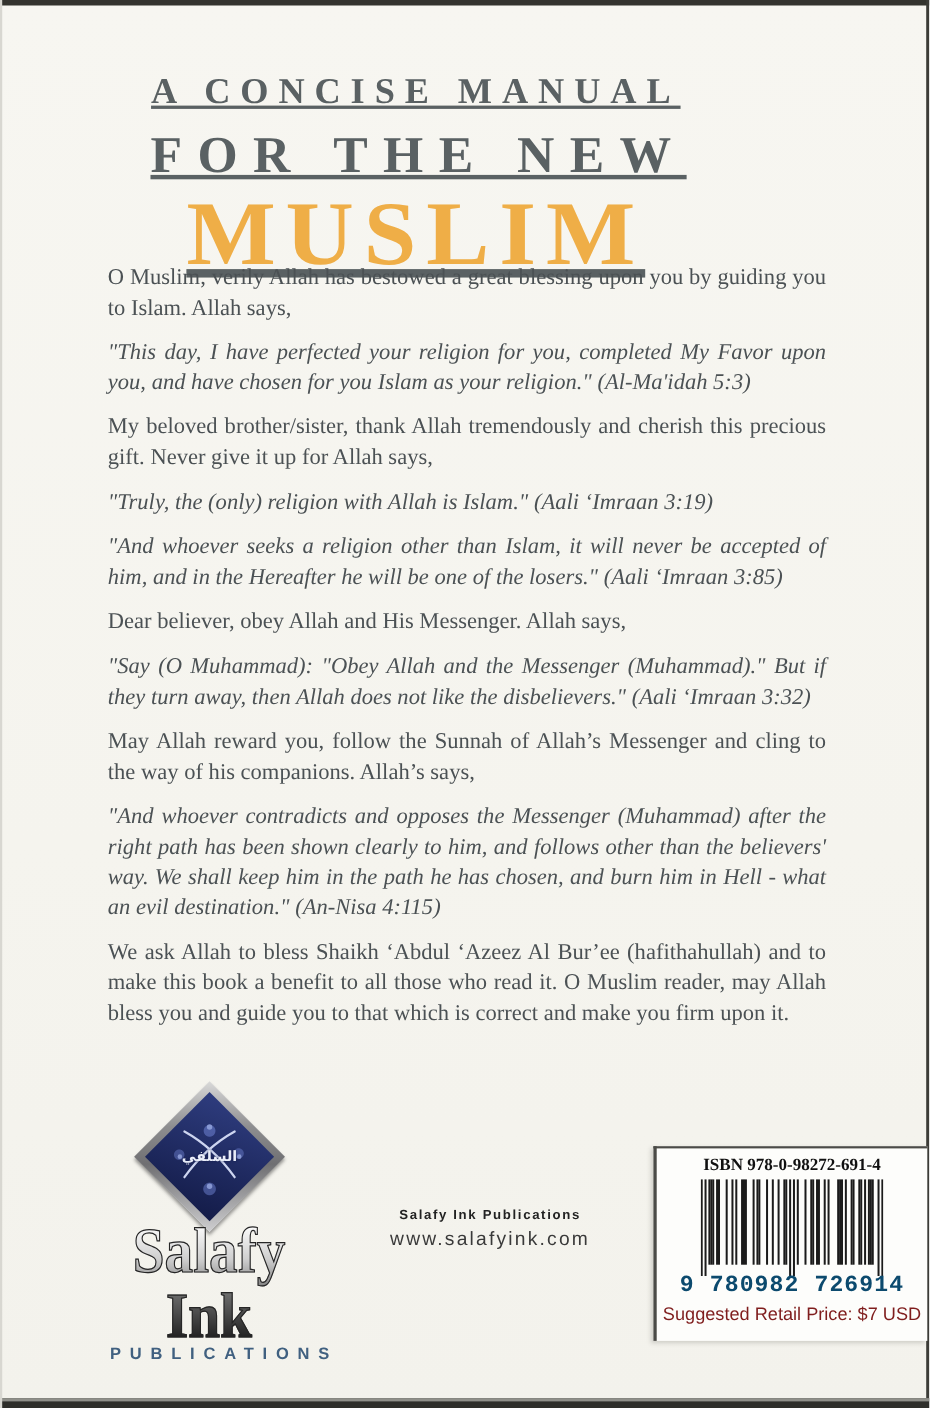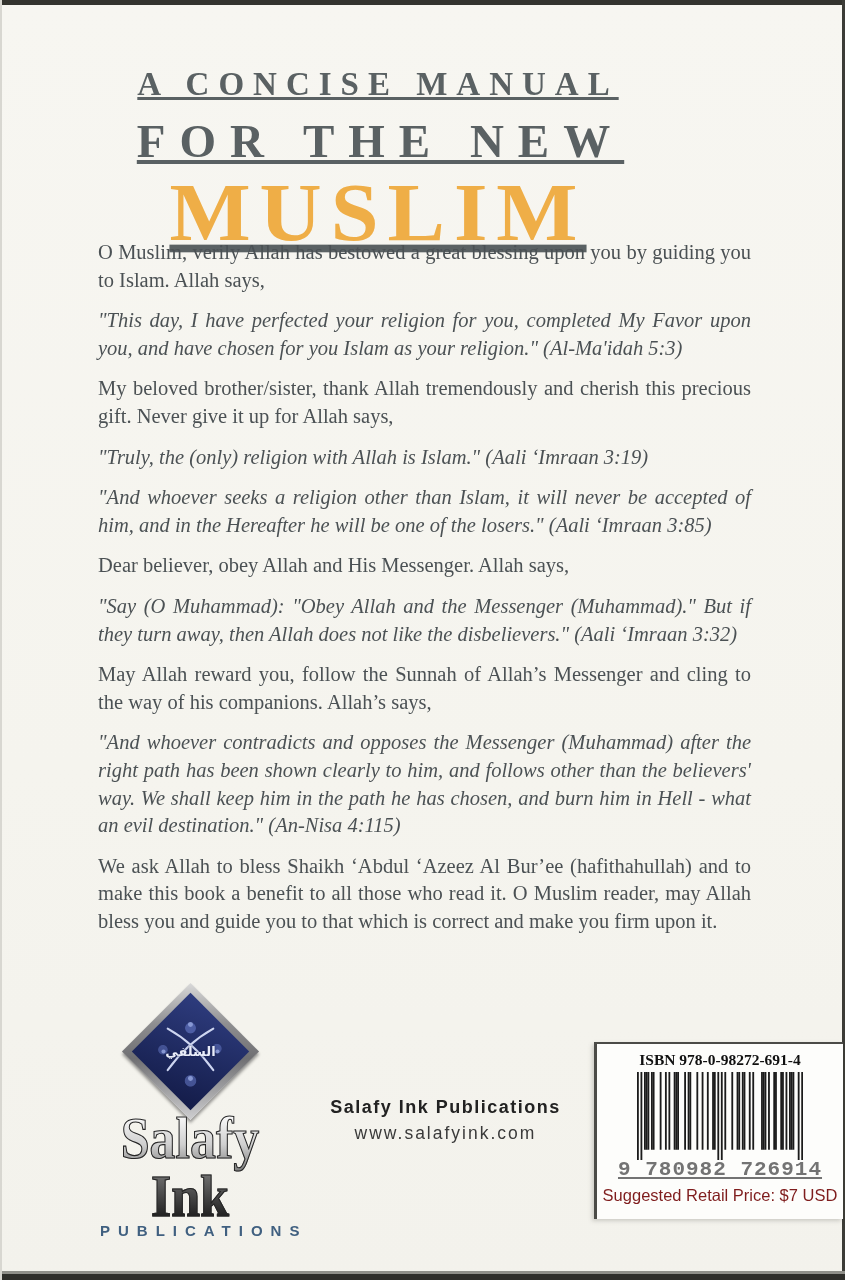--- a/index.html
+++ b/index.html
@@ -84,42 +84,42 @@
     font-size:15px; font-weight:bold; letter-spacing:8px; text-indent:8px;
     color:#406080;
   }
 
   
   .publisher-block {
     position:absolute; left:298px; top:1073px; width:295px; text-align:center;
     font-family:"Liberation Sans", sans-serif; color:#333333;
   }
   .published-by { font-size:17px; letter-spacing:2.5px; color:#3a3a3a; }
-  .publisher-name { font-size:18px; font-weight:bold; letter-spacing:1.5px; margin-top:24px; color:#222; }
+  .publisher-name { font-size:12px; font-weight:bold; letter-spacing:1.5px; margin-top:24px; color:#222; }
   .website { font-size:17.5px; letter-spacing:2px; margin-top:5px; color:#3a3a3a; }
 
   
   .barcode-label {
     position:absolute; left:594px; top:1042px; width:249px; height:177px;
     background:#fdfdfb;
     border-left:3px solid #4b4b47;
     border-top:2px solid #4b4b47;
     text-align:center;
     box-shadow:-2px 2px 4px rgba(90,90,85,0.25);
   }
   .isbn-text {
     font-family:Liberation Serif, serif;
     font-size:15.5px; font-weight:bold; color:#101010;
     margin-top:7px; letter-spacing:0px; white-space:nowrap;
   }
   .bars { display:block; margin:3px auto 0; width:166px; height:88px; }
   .barcode-digits {
     font-family:"Liberation Mono", monospace;
-    font-size:21px; font-weight:bold; color:#737373;
-    letter-spacing:1px; margin-top:-2px; white-space:nowrap;text-decoration:underline;
+    font-size:21px; font-weight:bold; color:#0c4a6e;
+    letter-spacing:1px; margin-top:-2px; white-space:nowrap;
   }
   .price-text {
     font-family:"Liberation Sans", sans-serif;
     font-size:16.5px; color:#7f1d1d; margin-top:5px; white-space:nowrap;
   }
 </style>
 </head>
 <body>
 
 <div class="cover">

